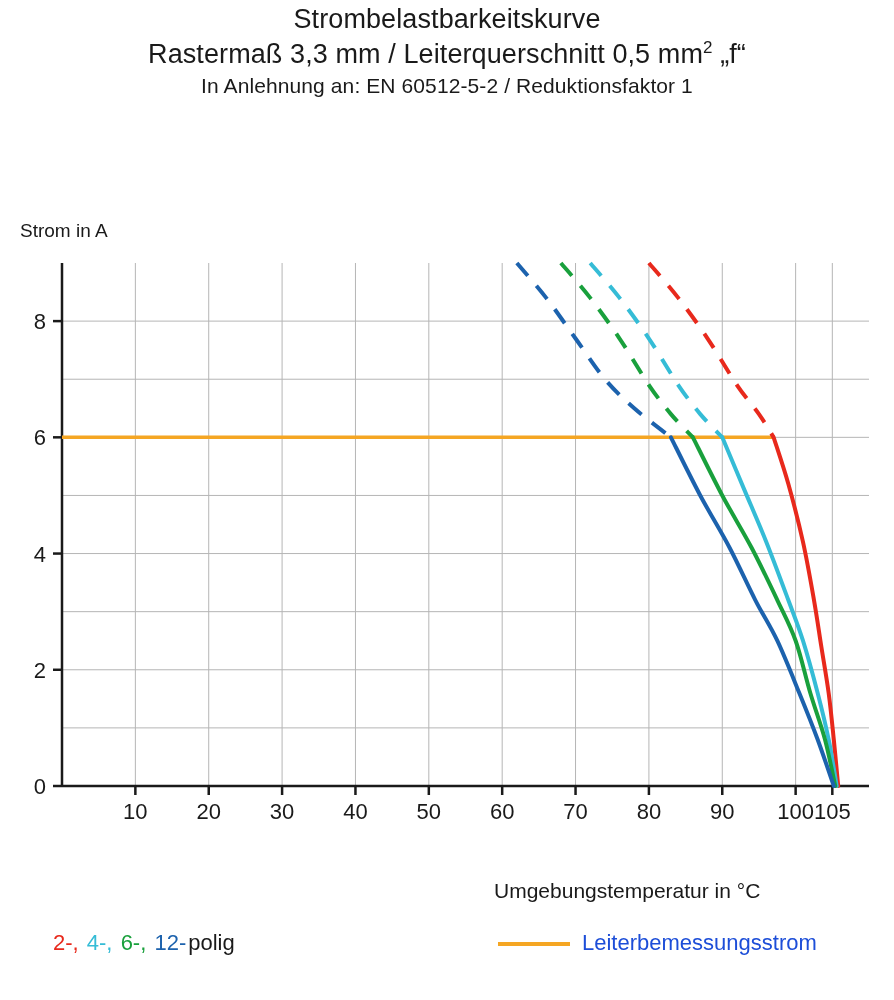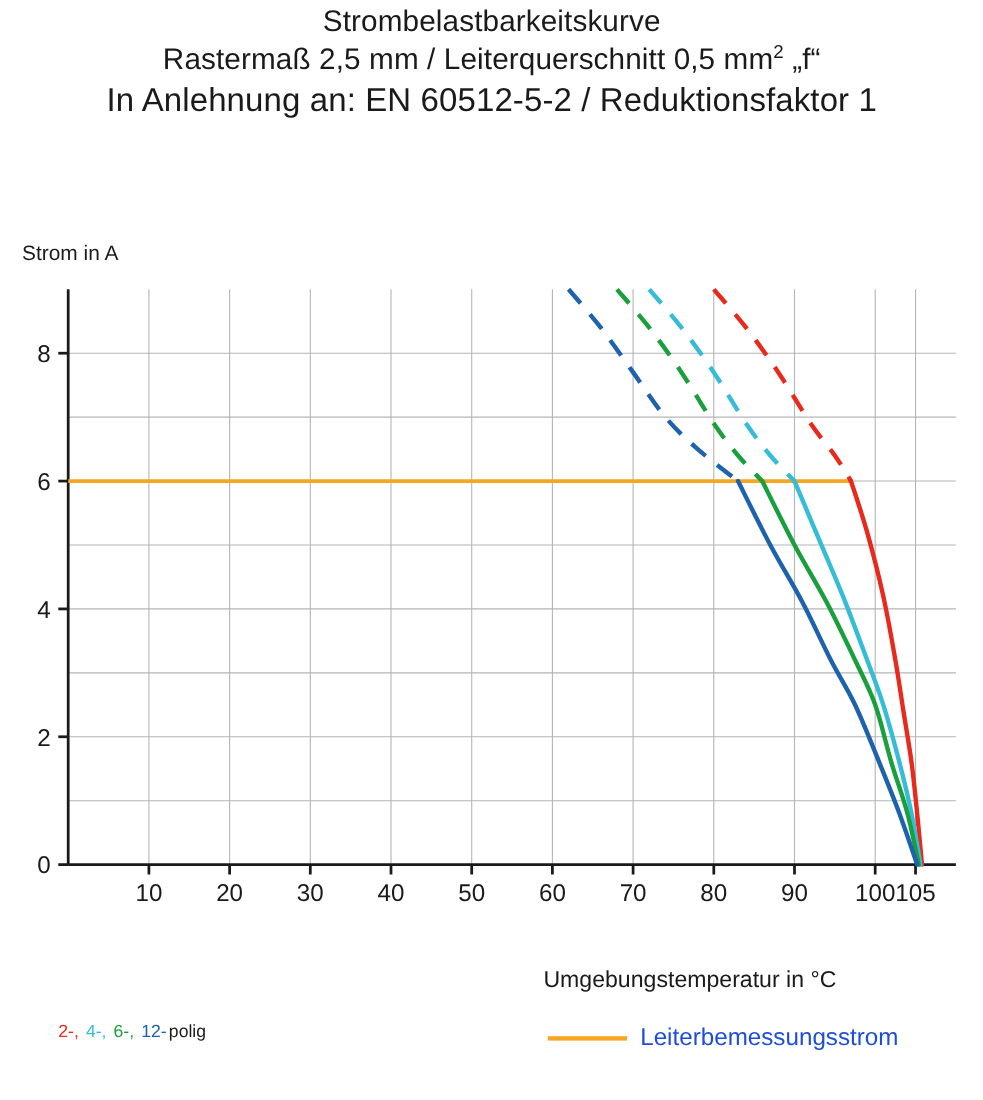--- a/index.html
+++ b/index.html
@@ -35,21 +35,21 @@
   }
   .title-line {
     font-size: 27px;
     font-weight: 400;
     letter-spacing: 0.1px;
     color: #1a1a1a;
     white-space: nowrap;
   }
   .title-line.l1 { font-size: 27px; }
   .title-line.l2 { font-size: 27px; }
-  .title-line.l3 { font-size: 30px; text-align: center; }
+  .title-line.l3 { font-size: 21px; text-align: center; }
   .sup { font-size: 17px; vertical-align: super; }
 
   
   .y-axis-title {
     position: absolute;
     left: 20px;
     top: 220px;
     font-size: 19px;
     color: #1a1a1a;
     white-space: nowrap;
@@ -76,21 +76,21 @@
     position: absolute;
     left: 0;
     top: 930px;
     width: 894px;
     height: 60px;
   }
   .legend-poles {
     position: absolute;
     left: 53px;
     top: 0px;
-    font-size: 16px;
+    font-size: 22px;
     white-space: nowrap;
   }
   .legend-poles span { margin-right: 2px; }
   .lg-2 { color: #e8291c; }
   .lg-4 { color: #35bcd6; }
   .lg-6 { color: #19a03c; }
   .lg-12 { color: #1c62ad; }
   .lg-polig { color: #1a1a1a; }
   .legend-swatch {
     position: absolute;
@@ -115,21 +115,21 @@
     fill: #1a1a1a;
   }
 </style>
 </head>
 <body>
 
 <div id="chart-root">
 
   <div class="title-block">
     <div class="title-line l1">Strombelastbarkeitskurve</div>
-    <div class="title-line l2"><span>Rastermaß 2,5 mm / Leiterquerschnitt 0,5 mm</span><span class="sup">2</span><span> „f“</span></div>
+    <div class="title-line l2"><span>Rastermaß 3,3 mm / Leiterquerschnitt 0,5 mm</span><span class="sup">2</span><span> „f“</span></div>
     <div class="title-line l3">In Anlehnung an: EN 60512-5-2 / Reduktionsfaktor 1</div>
   </div>
 
   <div class="y-axis-title">Strom in A</div>
 
   <div class="x-axis-title">Umgebungstemperatur in °C</div>
 
   <svg id="plot" width="894" height="930">
     <g id="gridlines">
         <line x1="135.36363636363637" y1="263" x2="135.36363636363637" y2="786" stroke="#b5b5b5" stroke-width="1"></line>

